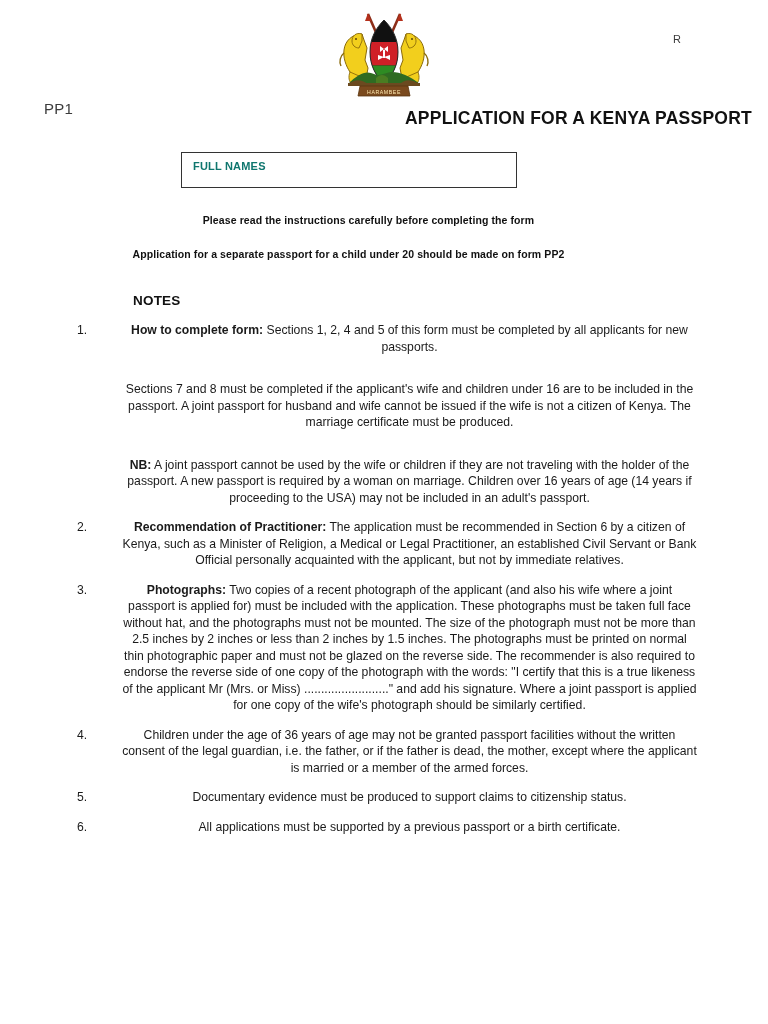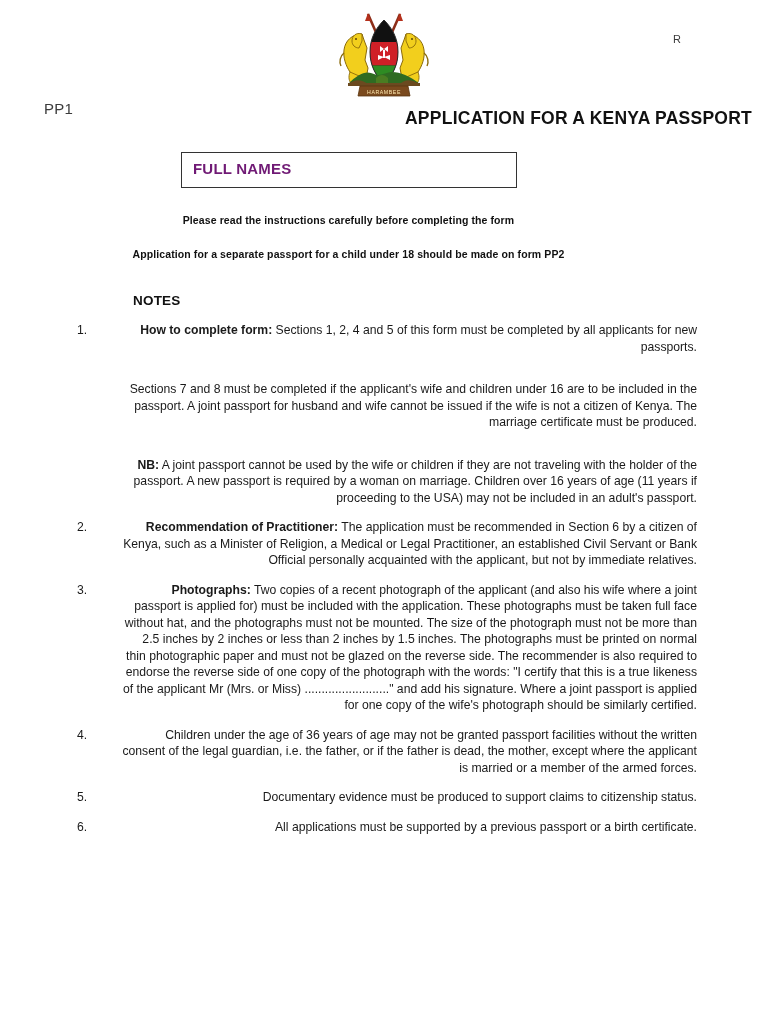--- a/index.html
+++ b/index.html
@@ -71,38 +71,38 @@
     width: 336px;
     height: 36px;
     border: 1.6px solid #333;
     box-sizing: border-box;
     background: #fff;
   }
   .names-box-label {
     position: absolute;
     top: 7px;
     left: 11px;
-    font-size: 15px;
-    font-weight: bold;
-    letter-spacing: 0.2px;
-    color: #701a75;
+    font-size: 11px;
+    font-weight: bold;
+    letter-spacing: 0.2px;
+    color: #0f766e;
   }
 
   
   .sub-instruction {
     position: absolute;
     left: 0;
     width: 697px;
     text-align: center;
     font-size: 10.5px;
     font-weight: bold;
     color: #111;
     letter-spacing: 0.1px;
   }
-  .sub-instruction.line1 { top: 214px; }
+  .sub-instruction.line1 { top: 214px; padding-left: 20px; }
   .sub-instruction.line2 { top: 248px; }
 
   
   .notes-heading {
     position: absolute;
     top: 293px;
     left: 89px;
     font-size: 13.5px;
     font-weight: bold;
     color: #111;
@@ -126,21 +126,21 @@
     flex: 0 0 45px;
     font-size: 12.2px;
     line-height: 16.5px;
     color: #1a1a1a;
   }
   .note-body {
     flex: 1 1 auto;
     font-size: 12.2px;
     line-height: 16.5px;
     color: #1a1a1a;
-    text-align: right;
+    text-align: center;
   }
   .note-para { margin: 0; }
   .note-para + .note-para { margin-top: 26px; }
   .note-para b { font-weight: bold; }
 </style>
 </head>
 <body>
 
 <div class="corner-mark-right">R</div>
 <div class="corner-mark-left">PP1</div>
@@ -208,31 +208,31 @@
   </span>
 </div>
 
 <div class="doc-title">APPLICATION FOR A KENYA PASSPORT</div>
 
 <div class="names-box">
   <span class="names-box-label">FULL NAMES</span>
 </div>
 
 <div class="sub-instruction line1">Please read the instructions carefully before completing the form</div>
-<div class="sub-instruction line2">Application for a separate passport for a child under 18 should be made on form PP2</div>
+<div class="sub-instruction line2">Application for a separate passport for a child under 20 should be made on form PP2</div>
 
 <div class="notes-heading">NOTES</div>
 
 <div class="notes-list">
     <div class="note-item">
       <div class="note-num">1.</div>
       <div class="note-body">
         <p class="note-para"><b>How to complete form:</b><span> Sections 1, 2, 4 and 5 of this form must be completed by all applicants for new passports.</span></p>
         <p class="note-para"><span>Sections 7 and 8 must be completed if the applicant's wife and children under 16 are to be included in the passport. A joint passport for husband and wife cannot be issued if the wife is not a citizen of Kenya. The marriage certificate must be produced.</span></p>
-        <p class="note-para"><b>NB:</b><span> A joint passport cannot be used by the wife or children if they are not traveling with the holder of the passport. A new passport is required by a woman on marriage. Children over 16 years of age (11 years if proceeding to the USA) may not be included in an adult's passport.</span></p>
+        <p class="note-para"><b>NB:</b><span> A joint passport cannot be used by the wife or children if they are not traveling with the holder of the passport. A new passport is required by a woman on marriage. Children over 16 years of age (14 years if proceeding to the USA) may not be included in an adult's passport.</span></p>
       </div>
     </div>
     <div class="note-item">
       <div class="note-num">2.</div>
       <div class="note-body">
         <p class="note-para"><b>Recommendation of Practitioner:</b><span> The application must be recommended in Section 6 by a citizen of Kenya, such as a Minister of Religion, a Medical or Legal Practitioner, an established Civil Servant or Bank Official personally acquainted with the applicant, but not by immediate relatives.</span></p>
       </div>
     </div>
     <div class="note-item">
       <div class="note-num">3.</div>

